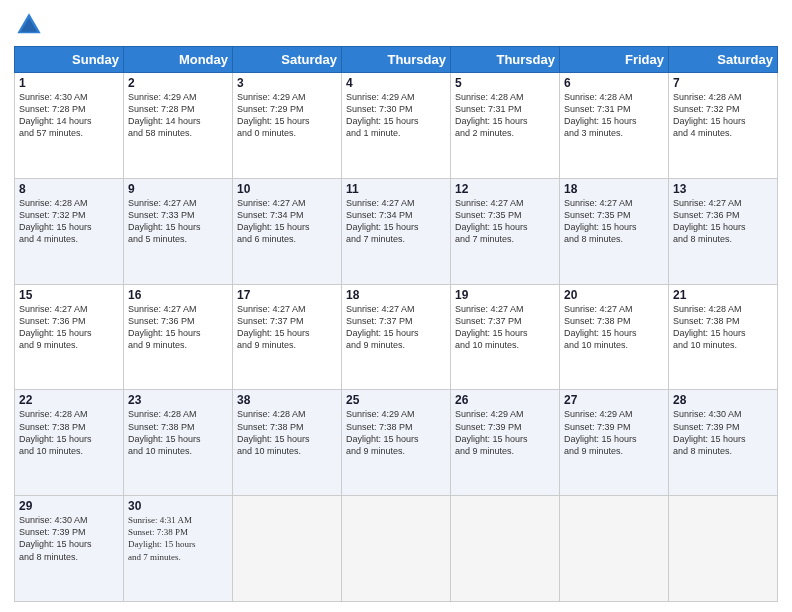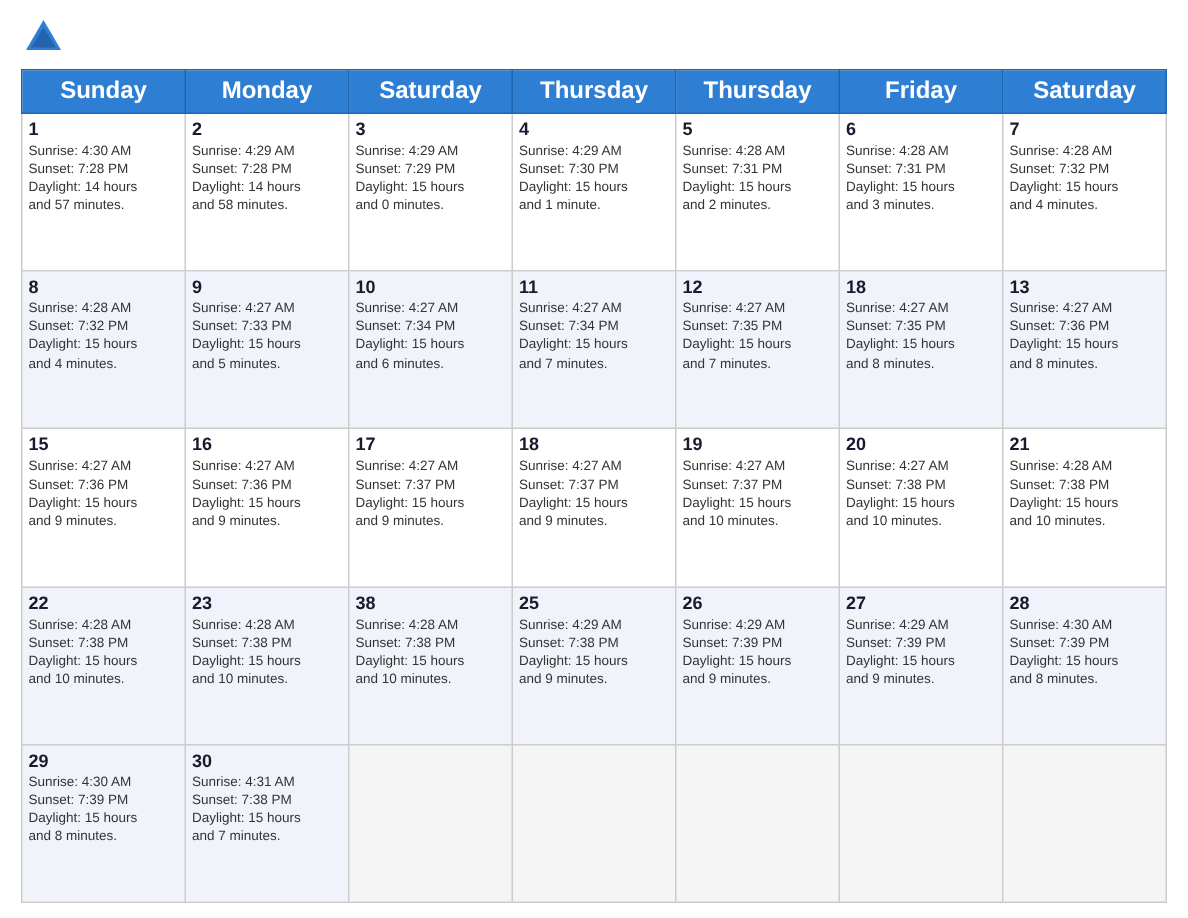--- a/index.html
+++ b/index.html
@@ -59,24 +59,24 @@
     .calendar {
       flex: 1;
       border: 1px solid #ccc;
       border-collapse: collapse;
       width: 100%;
       table-layout: fixed;
     }
     .calendar th {
       background: #2e7fd4;
       color: #fff;
-      font-size: 16px;
+      font-size: 13px;
       font-weight: bold;
       padding: 5px 4px;
-      text-align: center;
+      text-align: right;
       border: 1px solid #2165b0;
     }
     .calendar td {
       border: 1px solid #ccc;
       vertical-align: top;
       padding: 3px 4px;
       background: #fff;
     }
     .calendar tr:nth-child(even) td {
       background: #f0f4fa;
@@ -341,21 +341,21 @@
         <tr>
           <td>
             <span class="day-num">29</span>
             <div class="day-info" style="white-space: pre-line;">Sunrise: 4:30 AM
 Sunset: 7:39 PM
 Daylight: 15 hours
 and 8 minutes.</div>
           </td>
           <td>
             <span class="day-num">30</span>
-            <div class="day-info" style="white-space: pre-line;">Sunrise: 4:31 AM
+            <div class="day-info" style="white-space: pre-line; font-family: Liberation Serif, serif;">Sunrise: 4:31 AM
 Sunset: 7:38 PM
 Daylight: 15 hours
 and 7 minutes.</div>
           </td>
           <td class="empty"></td>
           <td class="empty"></td>
           <td class="empty"></td>
           <td class="empty"></td>
           <td class="empty"></td>
         </tr>

